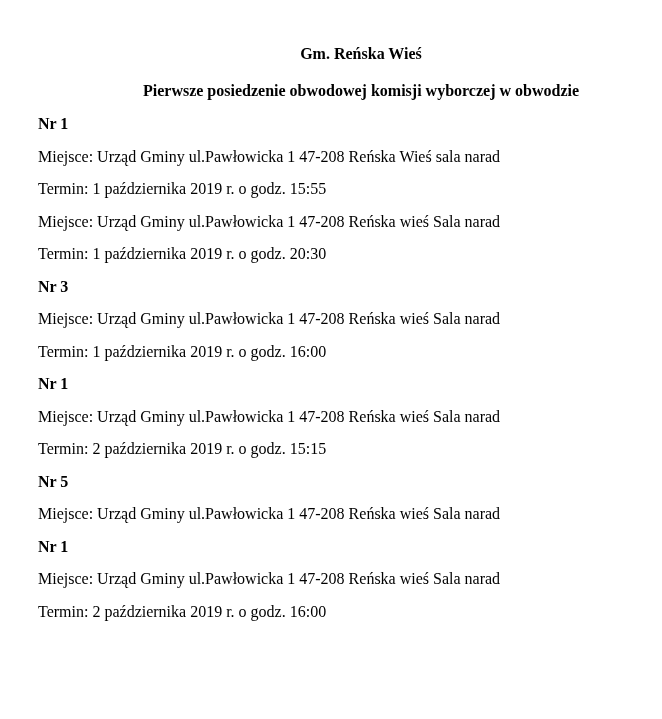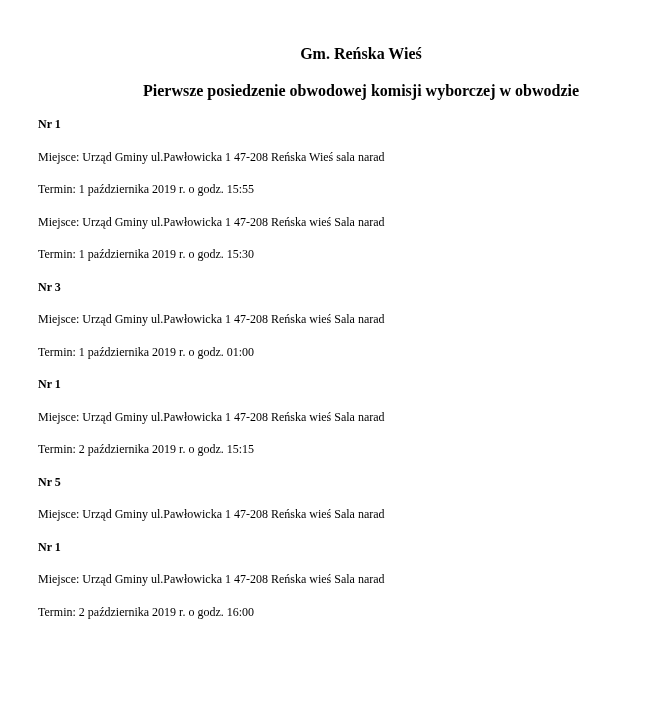--- a/index.html
+++ b/index.html
@@ -29,21 +29,21 @@
     font-weight: bold;
     margin: 0 0 17px 0;
   }
   .doc-subtitle {
     font-size: 16px;
     line-height: 20px;
     font-weight: bold;
     margin: 0 0 13px 0;
   }
   .line {
-    font-size: 12px;
+    font-size: 16px;
     line-height: 20px;
     margin: 0 0 12.5px 0;
     white-space: nowrap;
   }
   .nr {
     font-weight: bold;
   }
 </style>
 </head>
 <body>
@@ -56,27 +56,27 @@
   </div>
 
   <section>
     <p class="line nr">Nr 1</p>
     <p class="line">Miejsce: Urząd Gminy ul.Pawłowicka 1 47-208 Reńska Wieś sala narad</p>
     <p class="line">Termin: 1 października 2019 r. o godz. 15:55</p>
   </section>
 
   <section>
     <p class="line">Miejsce: Urząd Gminy ul.Pawłowicka 1 47-208 Reńska wieś Sala narad</p>
-    <p class="line">Termin: 1 października 2019 r. o godz. 15:30</p>
+    <p class="line">Termin: 1 października 2019 r. o godz. 20:30</p>
   </section>
 
   <section>
     <p class="line nr">Nr 3</p>
     <p class="line">Miejsce: Urząd Gminy ul.Pawłowicka 1 47-208 Reńska wieś Sala narad</p>
-    <p class="line">Termin: 1 października 2019 r. o godz. 01:00</p>
+    <p class="line">Termin: 1 października 2019 r. o godz. 16:00</p>
   </section>
 
   <section>
     <p class="line nr">Nr 1</p>
     <p class="line">Miejsce: Urząd Gminy ul.Pawłowicka 1 47-208 Reńska wieś Sala narad</p>
     <p class="line">Termin: 2 października 2019 r. o godz. 15:15</p>
   </section>
 
   <section>
     <p class="line nr">Nr 5</p>

